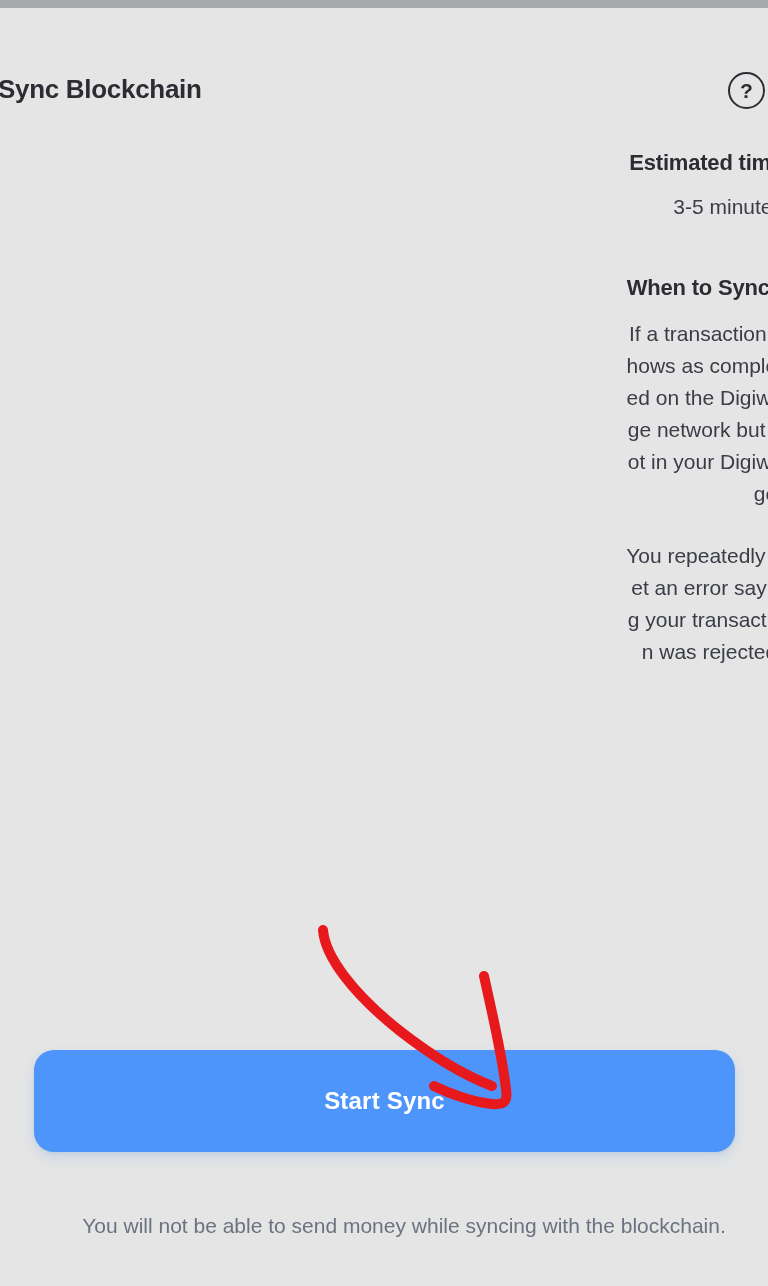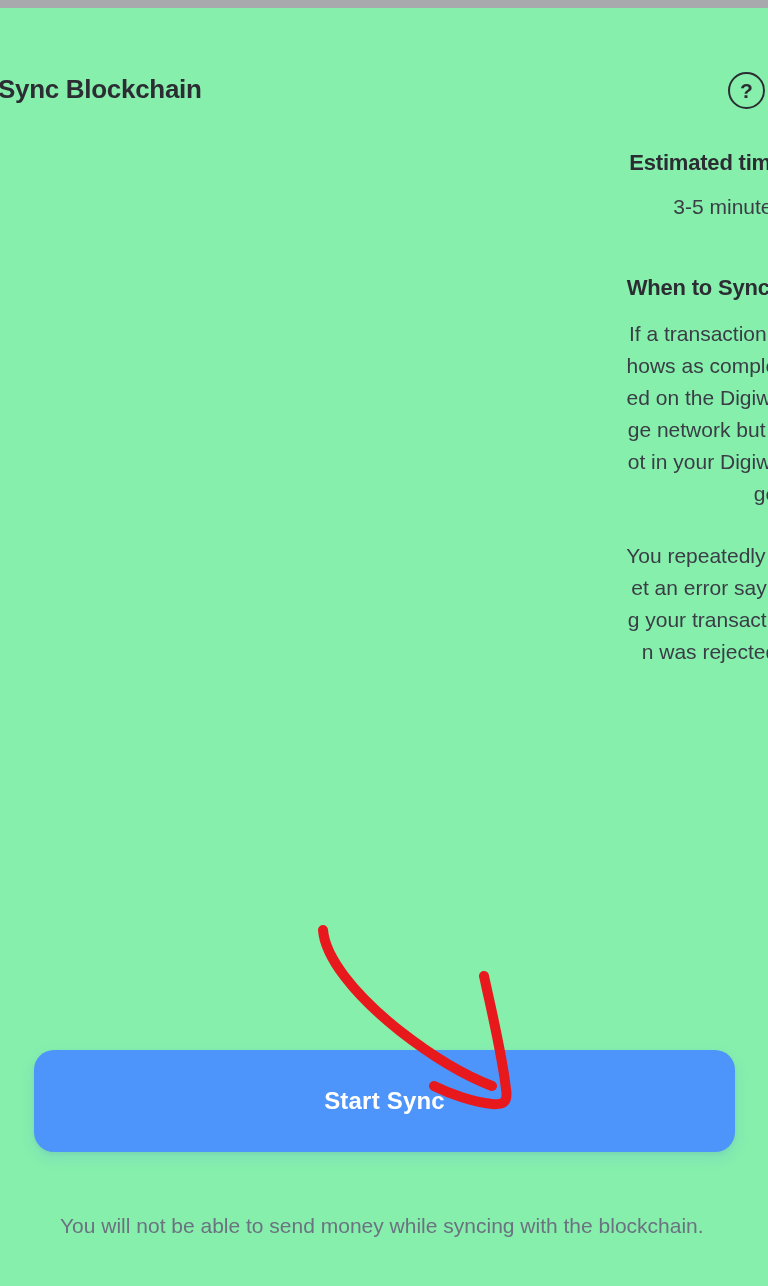--- a/index.html
+++ b/index.html
@@ -25,21 +25,21 @@
     height: 8px;
     background: #a8a9ad;
   }
 
   
   .screen {
     position: absolute;
     top: 8px; left: 0;
     width: 768px;
     height: 1278px;
-    background: #86efac;
+    background: #e5e5e5;
     overflow: hidden;
     padding-left: 40px;
   }
 
   
   .header {
     position: absolute;
     top: 58px; left: 0;
     width: 768px;
     height: 52px;
@@ -147,21 +147,21 @@
     box-shadow: 0 6px 14px rgba(77, 148, 251, 0.18),
                 0 2px 4px rgba(0, 0, 0, 0.05);
   }
 
   
   .footer-note {
     position: absolute;
     left: 60px;
     top: 1200px;
     width: 688px;
-    text-align: left;
+    text-align: center;
     font-size: 21px;
     line-height: 35px;
     color: #6b7280;
   }
 
   
   .annotation {
     position: absolute;
     left: 0;
     top: 0;

